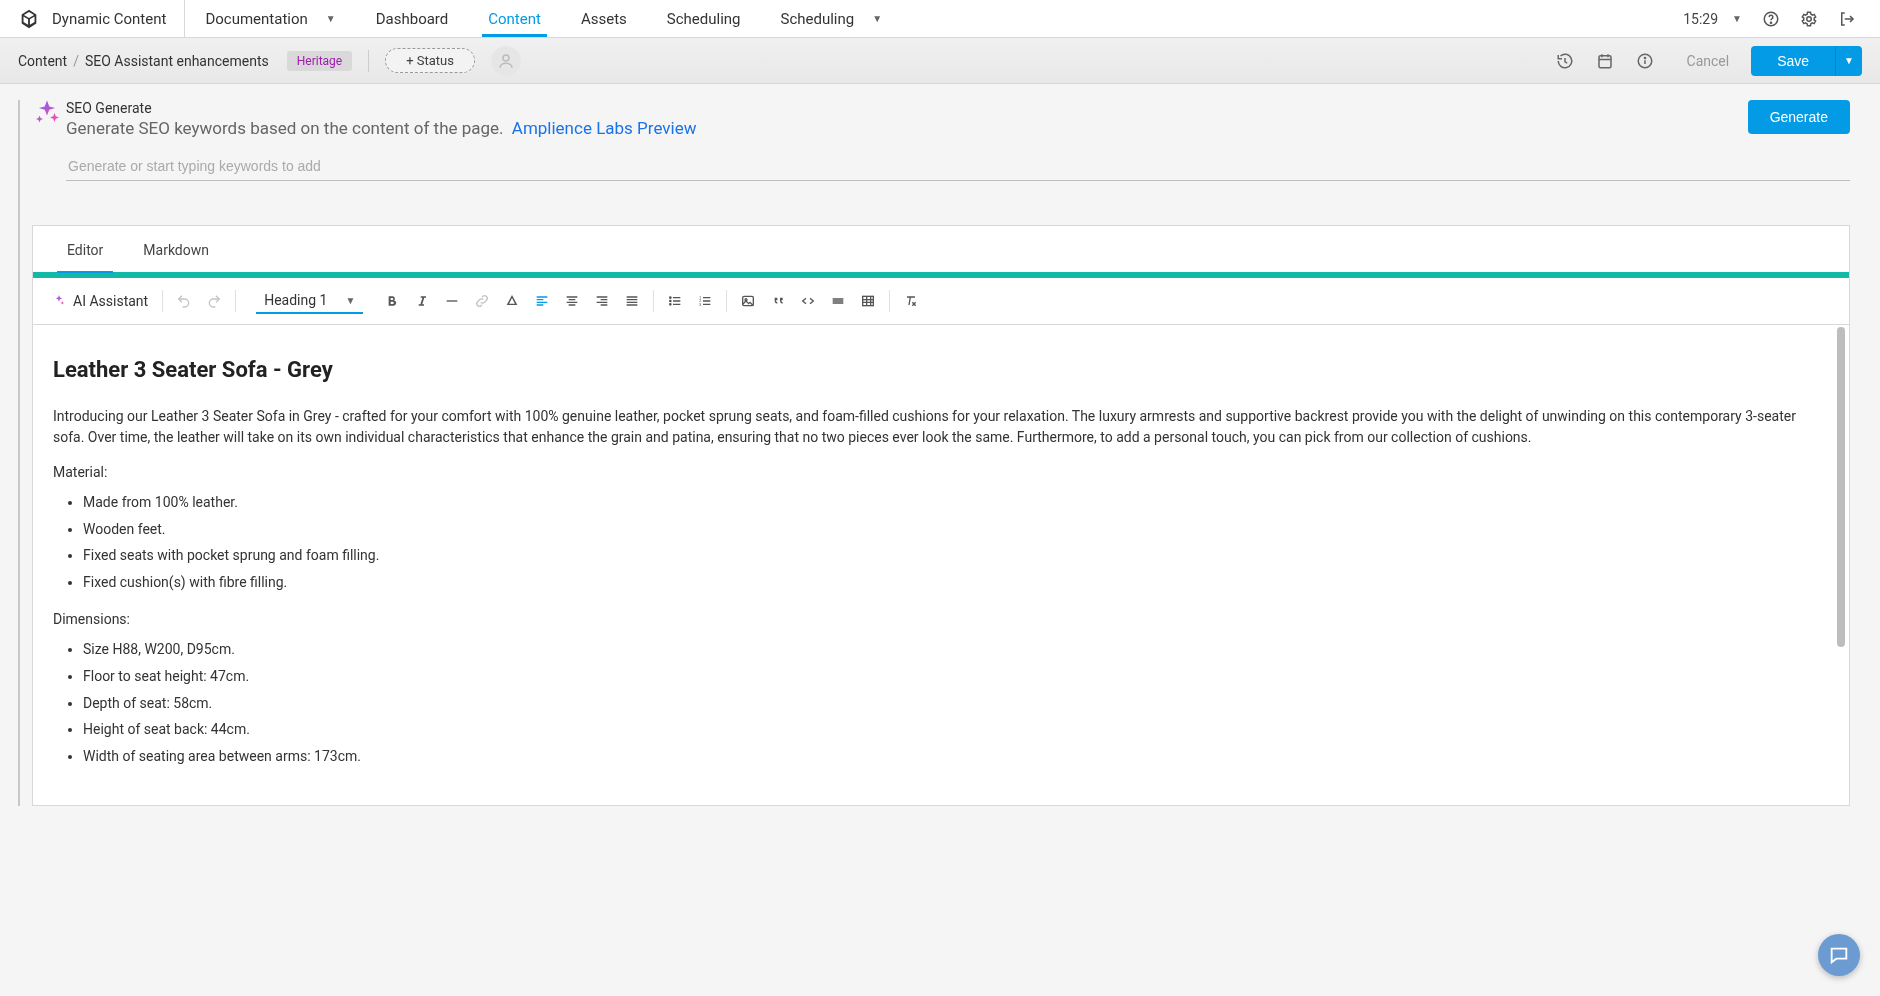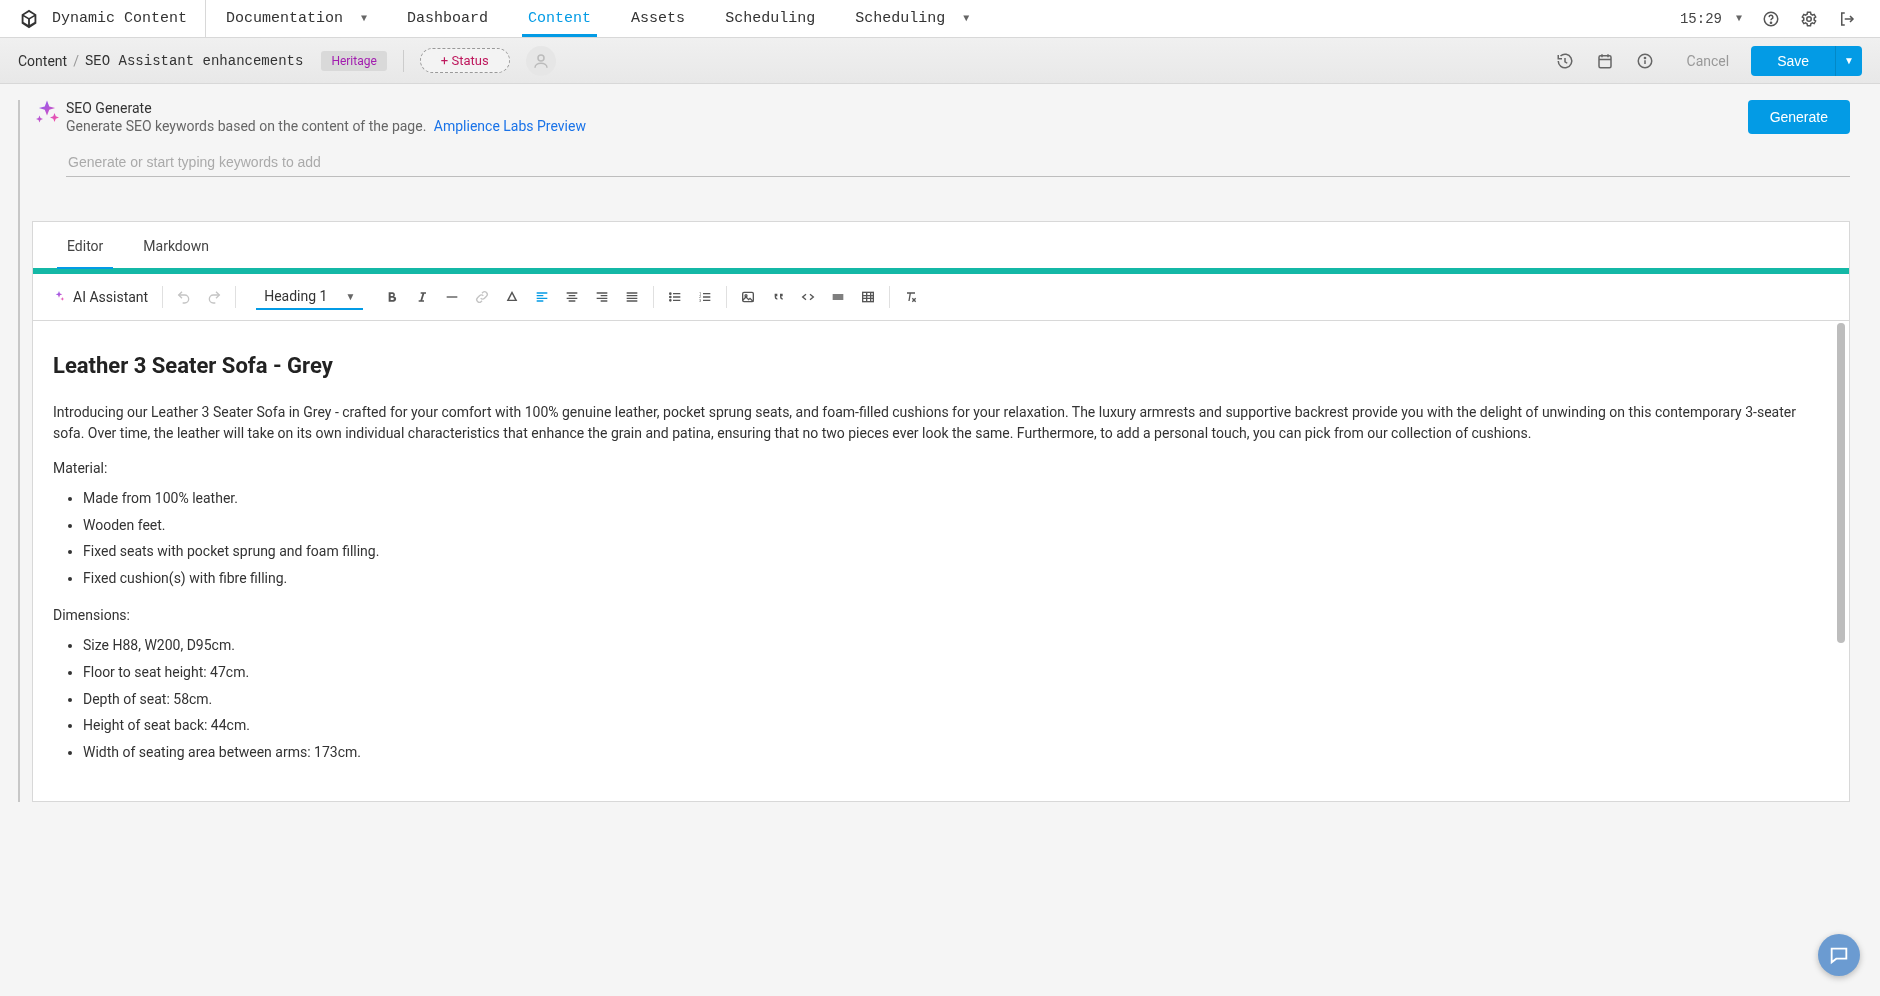--- a/index.html
+++ b/index.html
@@ -1,63 +1,63 @@
 <!DOCTYPE html>
 <html><head>
 <meta charset="utf-8">
 <style>
   * { box-sizing: border-box; }
   html, body { margin: 0; padding: 0; font-family: -apple-system, BlinkMacSystemFont, "Segoe UI", Roboto, sans-serif; font-size: 14px; color: #333; height: 100%; }
   body { background: #f5f5f5; }
 
   
-  .topnav { height: 38px; background: #fff; border-bottom: 1px solid #d8d8d8; display: flex; align-items: flex-end; font-family: Liberation Mono, monospace; }
+  .topnav { height: 38px; background: #fff; border-bottom: 1px solid #d8d8d8; display: flex; align-items: flex-end; }
   .brand { display: flex; align-items: center; padding: 0 18px; height: 100%; border-right: 1px solid #d8d8d8; }
   .brand-logo { width: 22px; height: 22px; margin-right: 12px; }
   .brand-text { font-size: 15px; color: #333; }
   .nav-left { display: flex; align-items: center; height: 100%; }
   .nav-item { padding: 0 20px; height: 100%; display: flex; align-items: center; color: #333; font-size: 15px; cursor: pointer; position: relative; }
   .nav-item .chev { margin-left: 18px; font-size: 10px; color: #666; }
   .nav-item.active { color: #039be5; }
   .nav-item.active::after { content: ""; position: absolute; bottom: 0; left: 14px; right: 14px; height: 3px; background: #039be5; }
   .nav-right { margin-left: auto; display: flex; align-items: center; height: 100%; padding-right: 14px; }
   .nav-time { display: flex; align-items: center; color: #444; padding: 0 10px; cursor: pointer; }
   .nav-time .chev { margin-left: 14px; font-size: 10px; color: #666; }
   .nav-icon { width: 38px; height: 38px; display: flex; align-items: center; justify-content: center; color: #555; cursor: pointer; }
   .nav-icon svg { width: 18px; height: 18px; }
 
   
   .subbar { height: 46px; background: linear-gradient(#f0f0f0,#e8e8e8); border-bottom: 1px solid #d8d8d8; display: flex; align-items: center; padding: 0 18px; }
   .crumbs { display: flex; align-items: center; font-size: 14px; }
   .crumb-link { color: #333; cursor: pointer; }
   .crumb-sep { margin: 0 6px; color: #999; }
-  .crumb-current { color: #333; font-family: Liberation Mono, monospace; }
+  .crumb-current { color: #333; }
   .badge { margin-left: 18px; background: #d9d9d9; color: #a21caf; font-size: 12px; padding: 3px 10px; border-radius: 3px; }
   .subbar-divider { width: 1px; height: 22px; background: #ccc; margin: 0 16px; }
-  .status-chip { border: 1px dashed #999; color: #be185d; padding: 4px 20px; border-radius: 14px; font-size: 13px; background: #f3f3f3; cursor: pointer; }
+  .status-chip { border: 1px dashed #999; color: #404040; padding: 4px 20px; border-radius: 14px; font-size: 13px; background: #f3f3f3; cursor: pointer; }
   .avatar-ph { width: 30px; height: 30px; border-radius: 50%; background: #e6e6e6; margin-left: 16px; display:flex; align-items:center; justify-content:center; color:#bbb; }
   .avatar-ph svg { width:18px; height:18px;}
   .subbar-right { margin-left: auto; display: flex; align-items: center; }
   .sub-icon { width: 40px; height: 40px; display: flex; align-items: center; justify-content: center; color: #666; cursor: pointer; }
   .sub-icon svg { width: 18px; height: 18px; }
   .cancel-btn { color: #999; margin: 0 22px; cursor: pointer; font-size: 14px; }
   .save-group { display: flex; }
   .save-btn { background: #039be5; color: #fff; border: none; padding: 7px 26px; border-radius: 4px 0 0 4px; font-size: 14px; cursor: pointer; }
   .save-drop { background: #039be5; color: #fff; border: none; border-left: 1px solid #0288c7; padding: 7px 8px; border-radius: 0 4px 4px 0; font-size: 10px; cursor: pointer; }
 
   
   .page { padding: 0 0 0 18px; }
   .side-gutter { border-left: 2.5px solid #c7c7c7; padding-left: 12px; margin-top: 16px; }
 
   .seo-block { display: flex; align-items: flex-start; padding-right: 30px; }
   .spark { width: 34px; flex-shrink: 0; margin-top: -2px; }
   .spark svg { width: 30px; height: 30px; }
   .seo-body { flex: 1; }
   .seo-title { font-size: 14px; color: #333; margin-bottom: 2px; }
-  .seo-desc { font-size: 14px; color: #666; }
+  .seo-desc { font-size: 17px; color: #666; }
   .seo-desc a { color: #1a73e8; text-decoration: none; margin-left: 4px; cursor: pointer; }
   .gen-btn { background: #039be5; color: #fff; border: none; border-radius: 4px; padding: 9px 22px; font-size: 14px; cursor: pointer; margin-left: 20px; }
   .seo-input-row { margin-left: 34px; margin-top: 14px; margin-right: 30px; }
   .seo-input { width: 100%; border: none; border-bottom: 1.5px solid #bdbdbd; padding: 6px 2px; font-size: 14px; color: #333; background: transparent; outline: none; }
   .seo-input::placeholder { color: #aaa; }
 
   
   .card { background: #fff; border: 1px solid #d8d8d8; margin: 44px 30px 0 0; }
   .card-tabs { display: flex; border-bottom: 6px solid #14b8a6; padding: 0 14px; }
   .card-tab { padding: 16px 20px 14px; font-size: 14px; color: #444; cursor: pointer; position: relative; }

